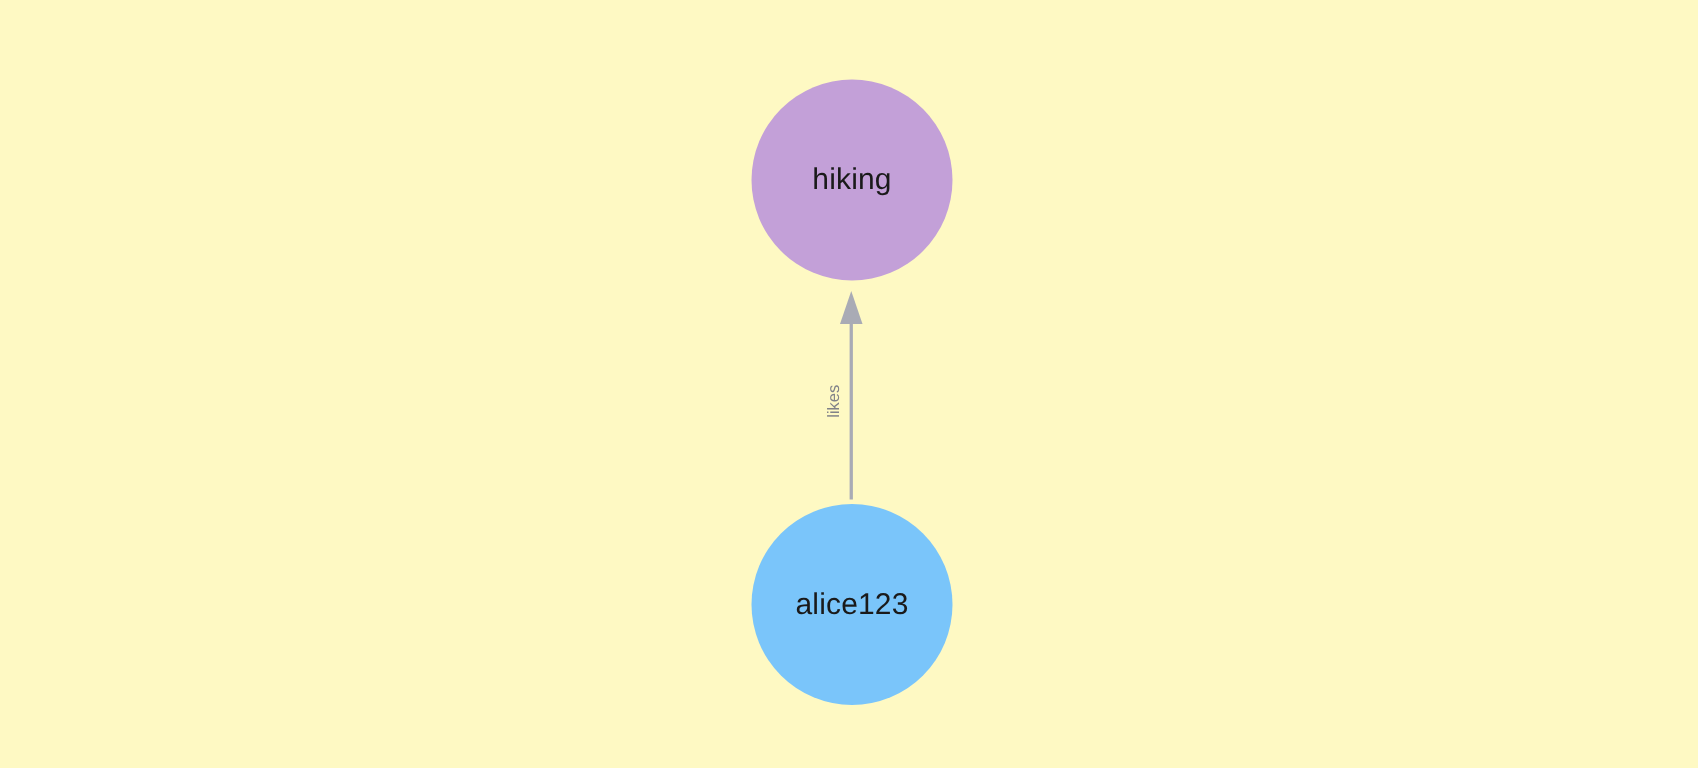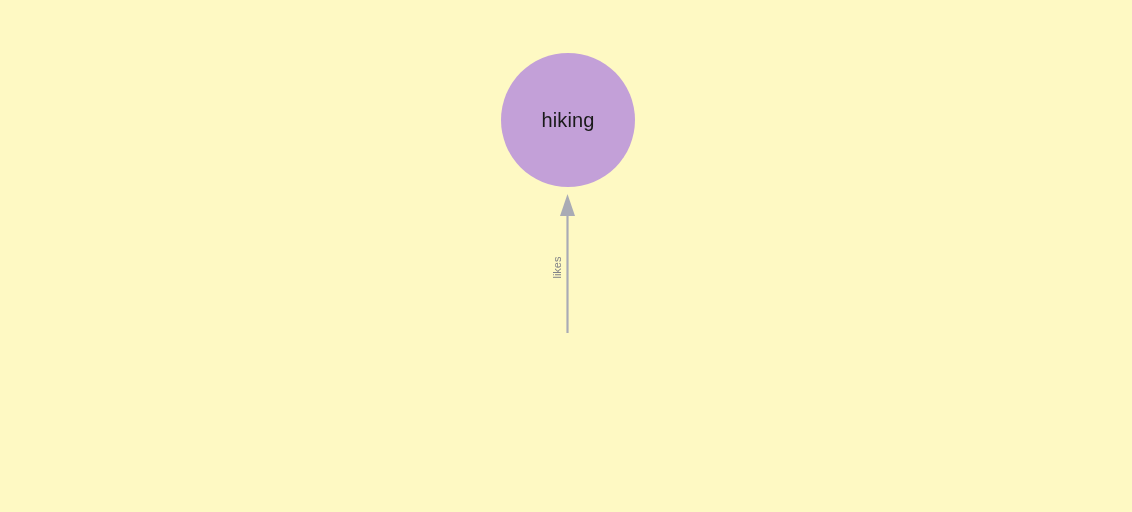--- a/index.html
+++ b/index.html
@@ -84,14 +84,17 @@
       <polygon points="567.5,194 575,216 560,216" fill="#a9abb5"></polygon>
     </g>
   </svg>
 
   <div class="edge-label" id="edge-label-likes" style="color: rgb(128, 130, 136);">likes</div>
 
   <div class="node" id="node-hiking" style="left: 501px; top: 53px; width: 134px; height: 134px; background: rgb(195, 160, 216);">
     <span class="node-label" style="color: rgb(26, 26, 26);">hiking</span>
   </div>
 
+  <div class="node" id="node-alice123" style="left: 501px; top: 336px; width: 134px; height: 134px; background: rgb(122, 197, 250);">
+    <span class="node-label" style="color: rgb(26, 26, 26);">alice123</span>
+  </div>
 
 </div>
 
 </body></html>

